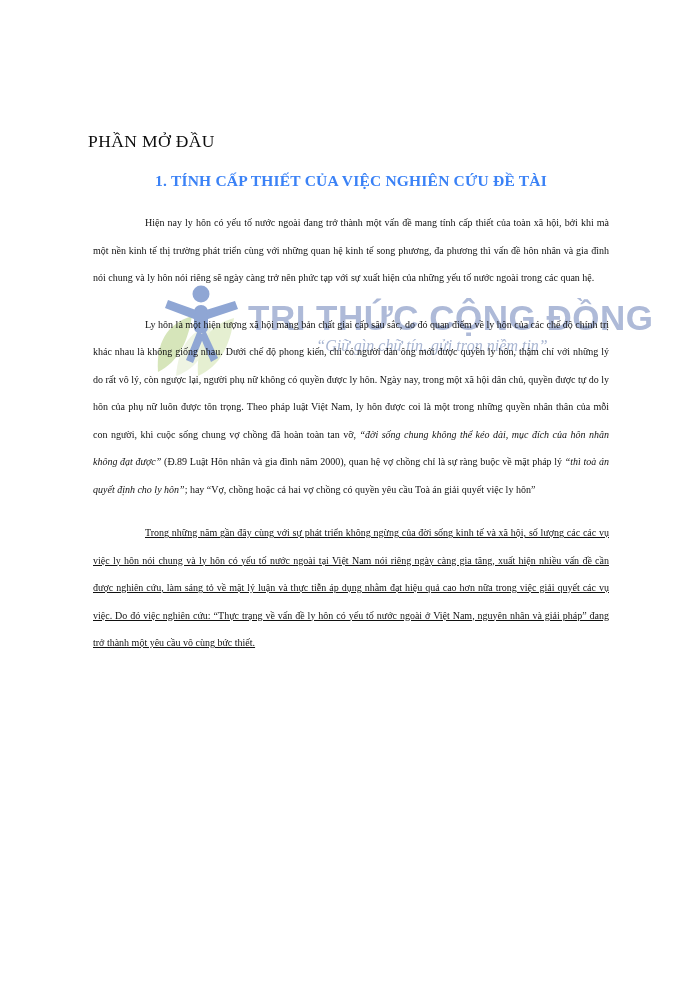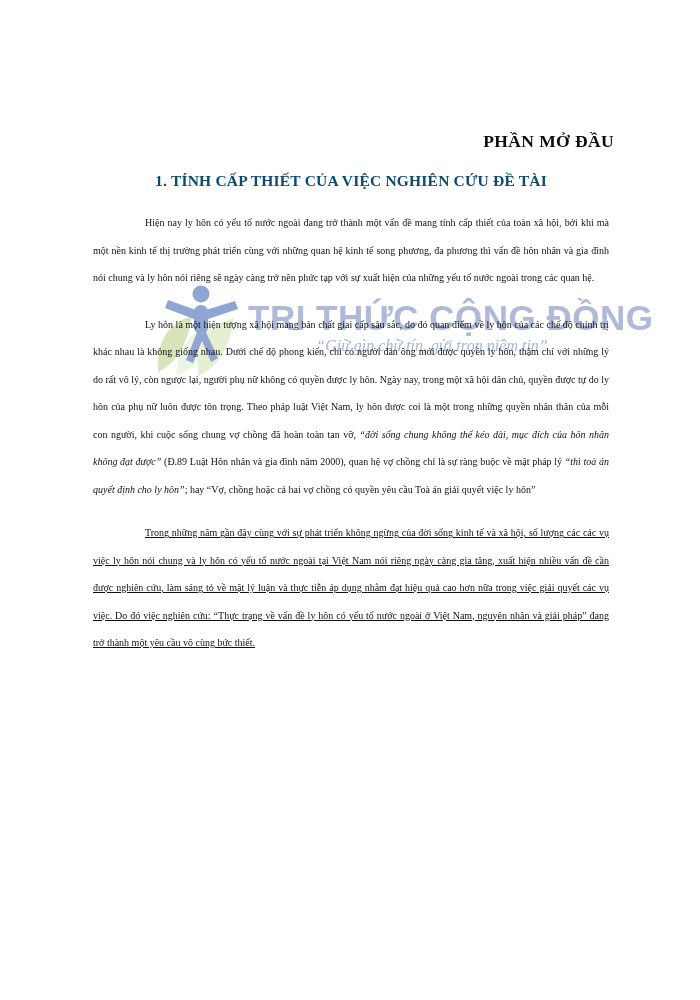--- a/index.html
+++ b/index.html
@@ -72,35 +72,35 @@
     position: absolute;
     left: 88px;
     top: 0;
     width: 526px;
     z-index: 2;
   }
 
   .doc-title {
     margin: 0;
     padding-top: 131px;
-    text-align: right;
+    text-align: left;
     font-size: 17.5px;
-    font-weight: bold;
+    font-weight: normal;
     letter-spacing: 0.4px;
     color: #0d0d0d;
   }
 
   .section-heading {
     margin: 0;
     padding-top: 20px;
     text-align: center;
     font-size: 15.5px;
     font-weight: bold;
     letter-spacing: 0.2px;
-    color: #0c4a6e;
+    color: #3b82f6;
   }
 
   p.para {
     margin: 5px;
     padding-top: 14px;
     text-align: justify;
     text-indent: 52px;
     font-size: 10px;
     line-height: 27.5px;
     color: #111111;

